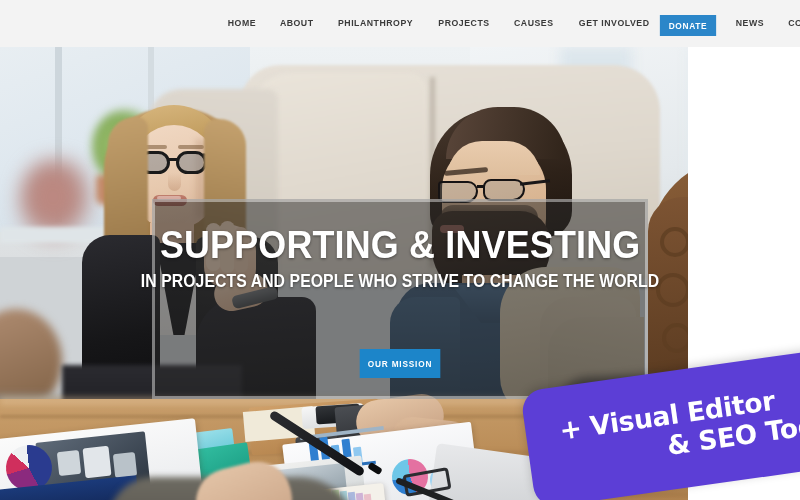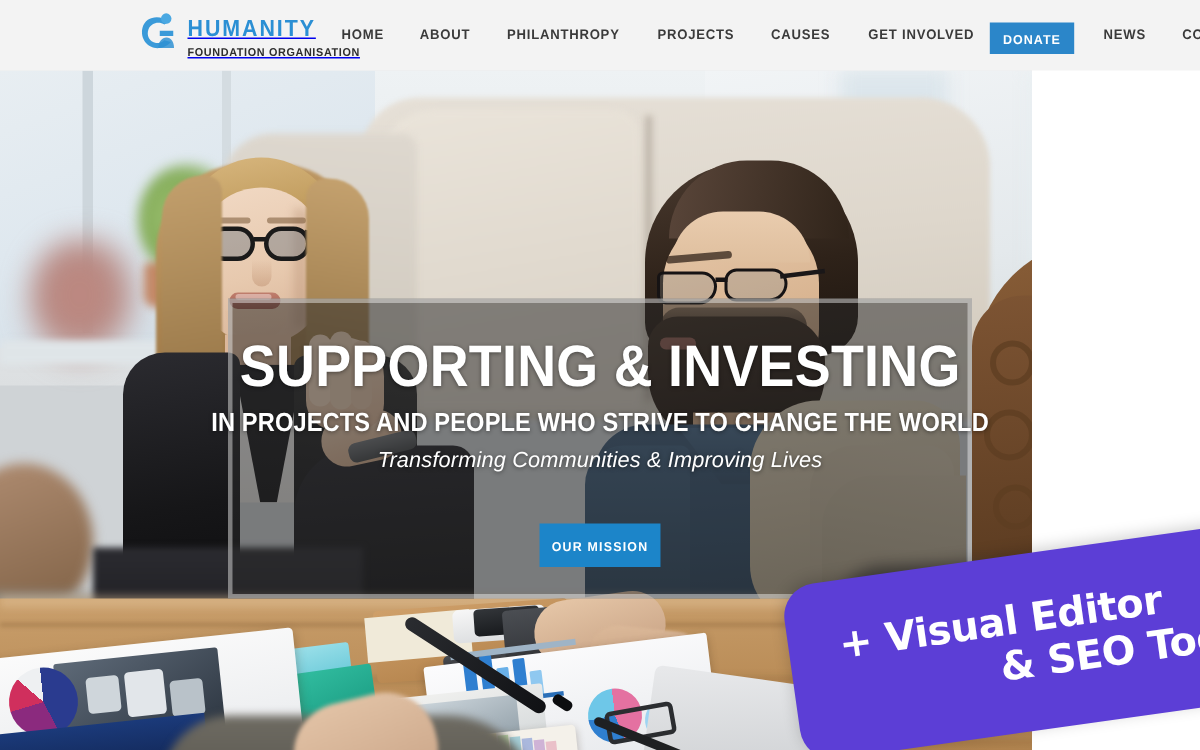--- a/index.html
+++ b/index.html
@@ -388,34 +388,20 @@
   #promo-line1{ text-align:left; padding-left:10px; }
   #promo-line2{ text-align:right; padding-right:0px; }
 </style>
 </head>
 <body>
 
 <div id="page">
 
   <div id="header">
 
-    <a id="brand" href="#">
-      <span id="logo-mark">
-        <svg width="27" height="30" viewBox="0 0 27 30" xmlns="http://www.w3.org/2000/svg">
-          <path d="M20.5 6.5 C15 1.5 5 2.5 3 10.5 C1 18.5 7.5 25 14.5 24 C19 23.4 22 20 22 20 L17.5 18.8 C17.5 18.8 15.2 21 12 20.6 C7.5 20 5.5 15.6 7 11.5 C8.6 7.2 14 5.8 17.6 8.4 Z" fill="#3a9ad9"></path>
-          <path d="M14.5 12.5 L23.5 12.5 L23.5 16 L14.5 16 Z" fill="#3a9ad9"></path>
-          <circle cx="18.8" cy="4.4" r="3.5" fill="#4aa8e2"></circle>
-          <path d="M13.5 24 C13.5 20 16 17 19 17 C22 17 24 20 24 24 Z" fill="#2f90d2" opacity=".85"></path>
-        </svg>
-      </span>
-      <span id="brand-text">
-        <span id="brand-name">HUMANITY</span>
-        <span id="brand-sub">FOUNDATION ORGANISATION</span>
-      </span>
-    </a>
 
     <nav id="nav">
       <a class="nav-item" href="#">HOME</a>
       <a class="nav-item" href="#">ABOUT</a>
       <a class="nav-item" href="#">PHILANTHROPY</a>
       <a class="nav-item" href="#">PROJECTS</a>
       <a class="nav-item" href="#">CAUSES</a>
       <a class="nav-item" href="#">GET INVOLVED</a>
       <a class="nav-item" href="#">EVENTS</a>
       <a class="nav-item" href="#">NEWS</a>
@@ -585,21 +571,20 @@
       <div class="l" id="p-hand-tablet"></div>
       <div class="l" id="p-fg-arm"></div>
       <div class="l" id="p-fg-hand"></div>
     </div>
 
     <div id="overlay-box"></div>
 
     <div id="hero-text">
       <div id="hero-title">SUPPORTING &amp; INVESTING</div>
       <div id="hero-sub">IN PROJECTS AND PEOPLE WHO STRIVE TO CHANGE THE WORLD</div>
-      <div id="hero-tag">Transforming Communities &amp; Improving Lives</div>
     </div>
 
     <button id="mission-btn">OUR MISSION</button>
   </div>
 
   <div id="promo"></div>
   <div id="promo-text">
     <div class="promo-line" id="promo-line1">+ Visual Editor</div>
     <div class="promo-line" id="promo-line2">&amp; SEO Tools</div>
   </div>

